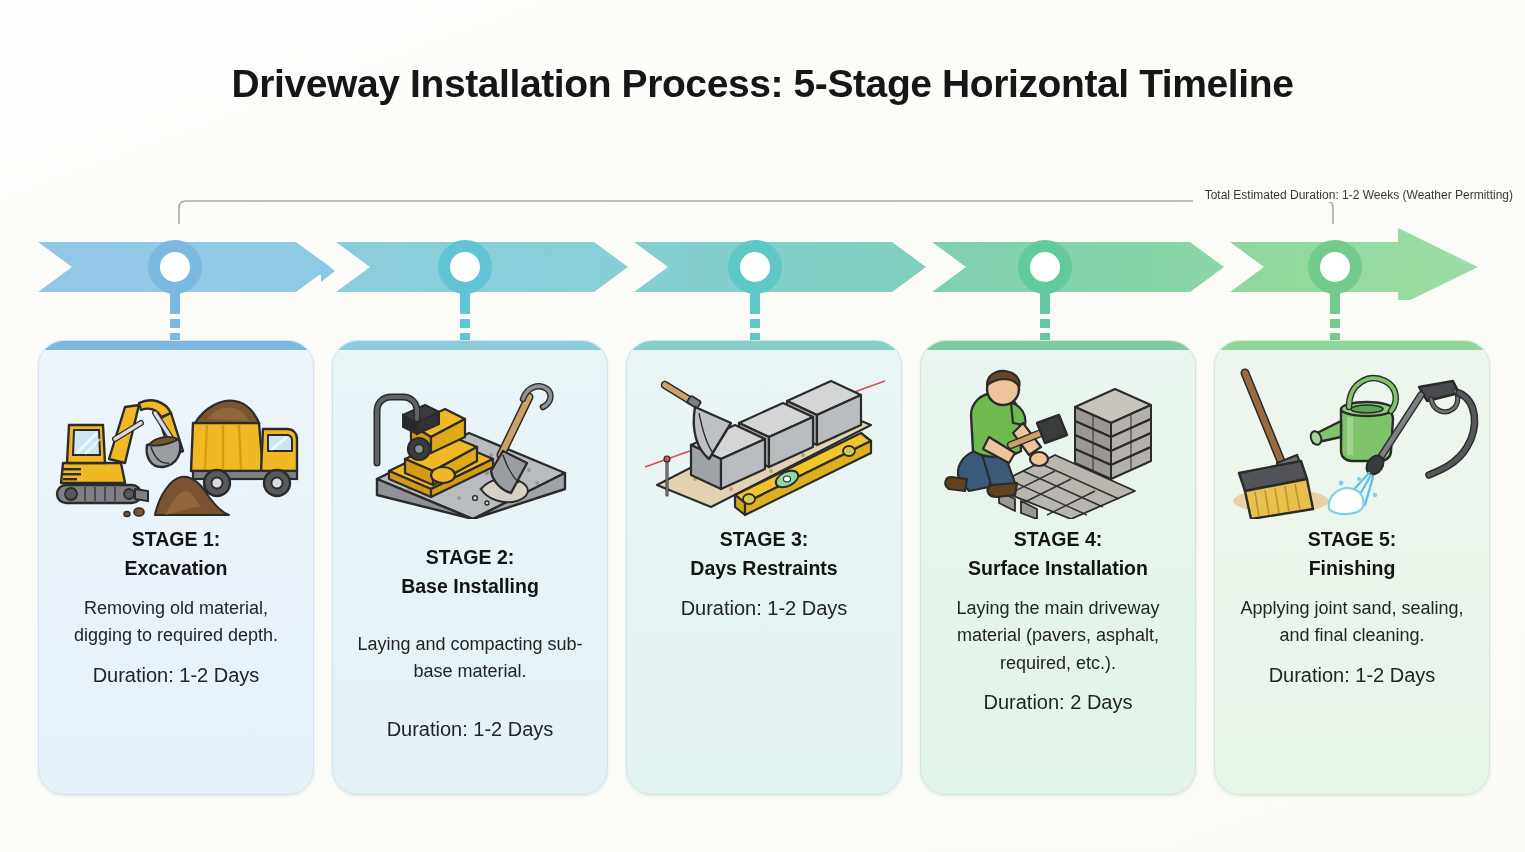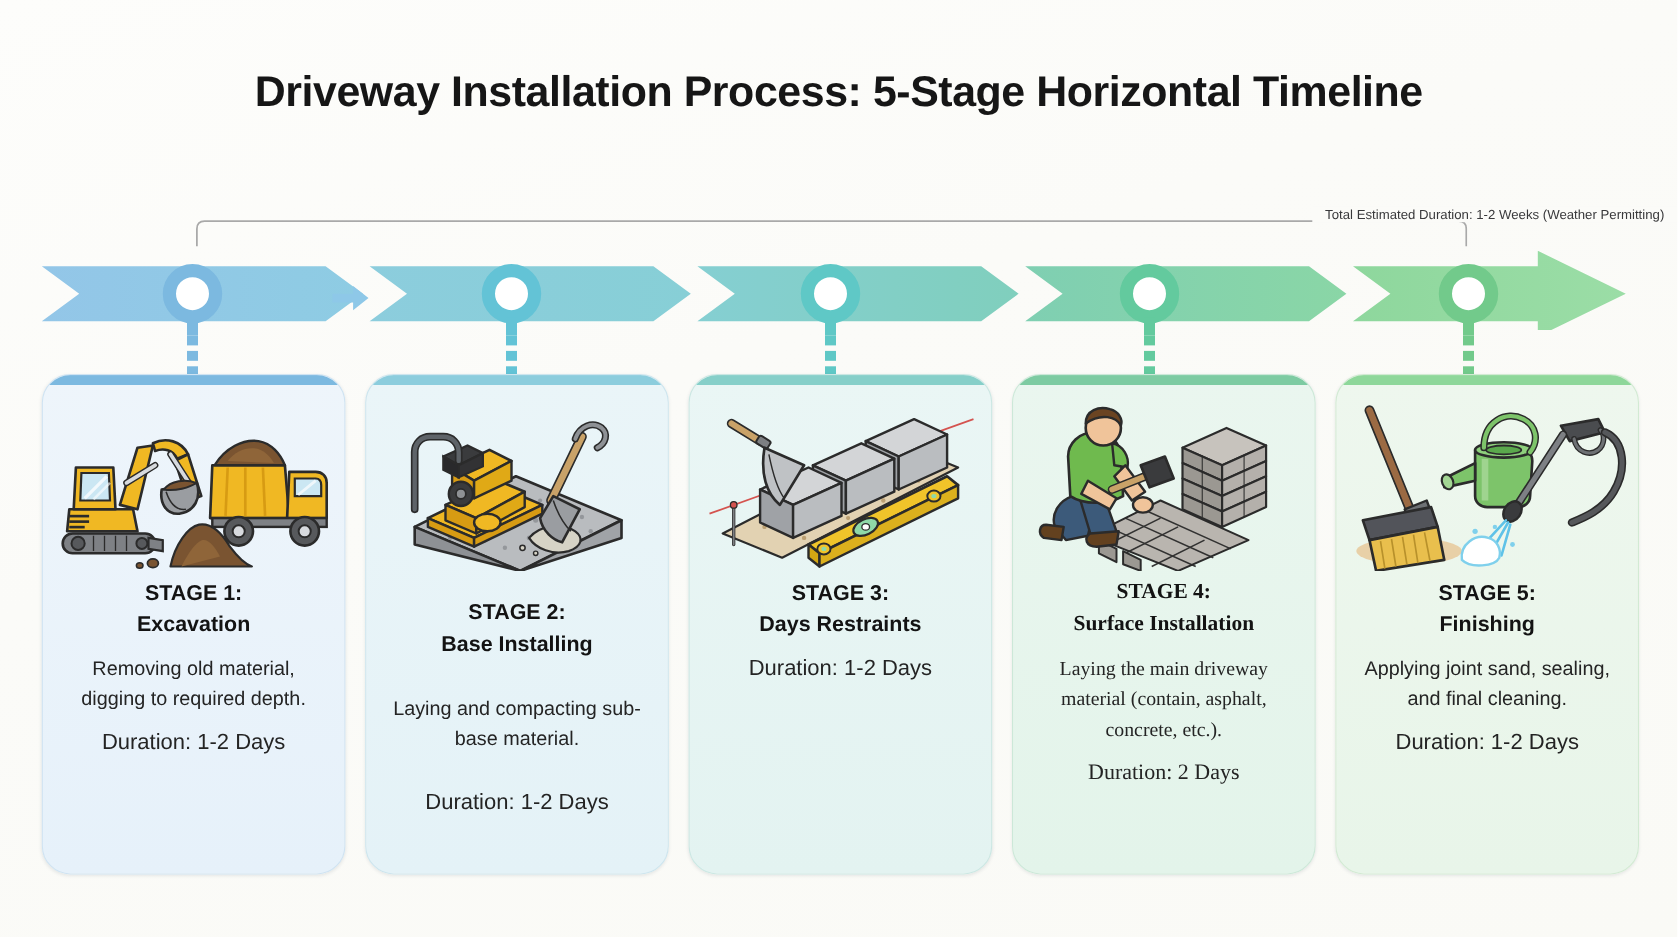--- a/index.html
+++ b/index.html
@@ -465,21 +465,21 @@
           <ellipse cx="214" cy="84" rx="2.4" ry="2" fill="#8fd9a8"></ellipse>
         </svg>
       </div>
       <div class="card-title">
         <span>STAGE 3:</span><br>
         <span>Days Restraints</span>
       </div>
       <div class="card-duration">Duration: 1-2 Days</div>
     </div>
 
-    <div class="card" style="background:linear-gradient(180deg,#eaf6ef 0%, #e3f4ea 100%); border:1px solid #cce8d8;font-family:Liberation Serif, serif;">
+    <div class="card" style="background:linear-gradient(180deg,#eaf6ef 0%, #e3f4ea 100%); border:1px solid #cce8d8;">
       <div class="card-topbar" style="background:#7dcba2;"></div>
       <div class="card-illus">
         <svg viewBox="0 0 258 152">
 
           <g stroke="#2b2b2b" stroke-width="2" stroke-linejoin="round">
             <path d="M146,40 L186,22 L222,38 L182,56 Z" fill="#c7c3bd"></path>
             <path d="M146,40 L146,54 L182,70 L182,56 Z" fill="#9b9892"></path>
             <path d="M182,56 L222,38 L222,52 L182,70 Z" fill="#b4b0ab"></path>
             <path d="M146,54 L186,36 L222,52 L182,70 Z" fill="#c7c3bd" opacity="0"></path>
             <path d="M146,54 L146,68 L182,84 L182,70 Z" fill="#9b9892"></path>
@@ -543,21 +543,21 @@
 
           <path d="M82,78 L112,66" stroke="#2b2b2b" stroke-width="8" stroke-linecap="round"></path>
           <path d="M82,78 L112,66" stroke="#c9a268" stroke-width="5.2" stroke-linecap="round"></path>
           <path d="M108,56 L130,48 L138,68 L116,76 Z" fill="#3a3b3d" stroke="#2b2b2b" stroke-width="2.4" stroke-linejoin="round"></path>
         </svg>
       </div>
       <div class="card-title">
         <span>STAGE 4:</span><br>
         <span>Surface Installation</span>
       </div>
-      <div class="card-desc">Laying the main driveway material (contain, asphalt, concrete, etc.).</div>
+      <div class="card-desc">Laying the main driveway material (pavers, asphalt, required, etc.).</div>
       <div class="card-duration">Duration: 2 Days</div>
     </div>
 
     <div class="card" style="background:linear-gradient(180deg,#eef7ee 0%, #e8f5e9 100%); border:1px solid #d2ead3;">
       <div class="card-topbar" style="background:#8ed79a;"></div>
       <div class="card-illus">
         <svg viewBox="0 0 258 152">
 
           <ellipse cx="58" cy="134" rx="48" ry="12" fill="#e8c99b" opacity="0.85"></ellipse>
 

